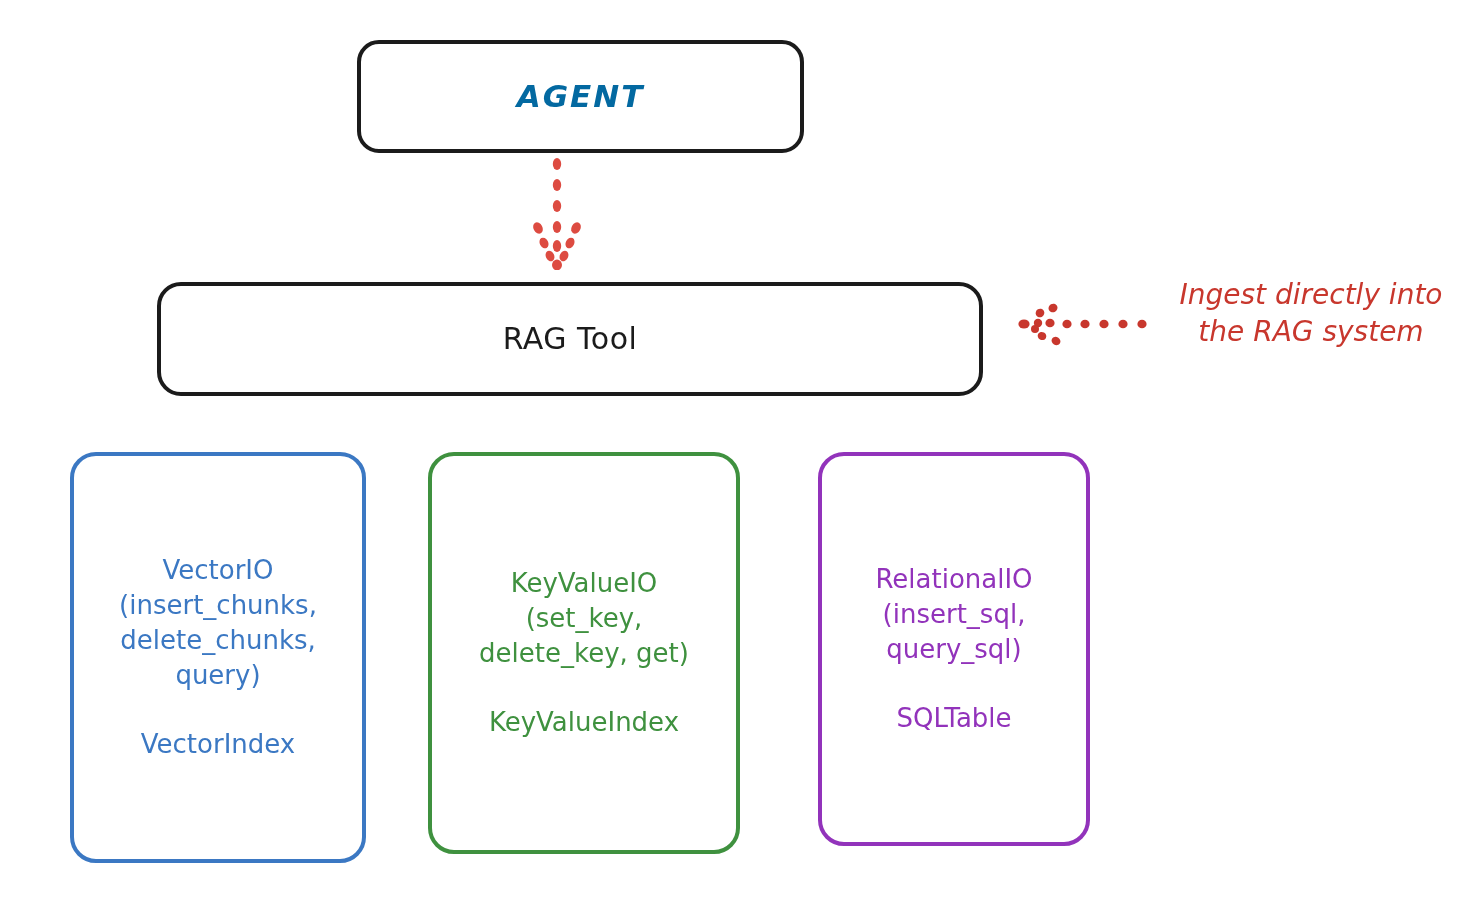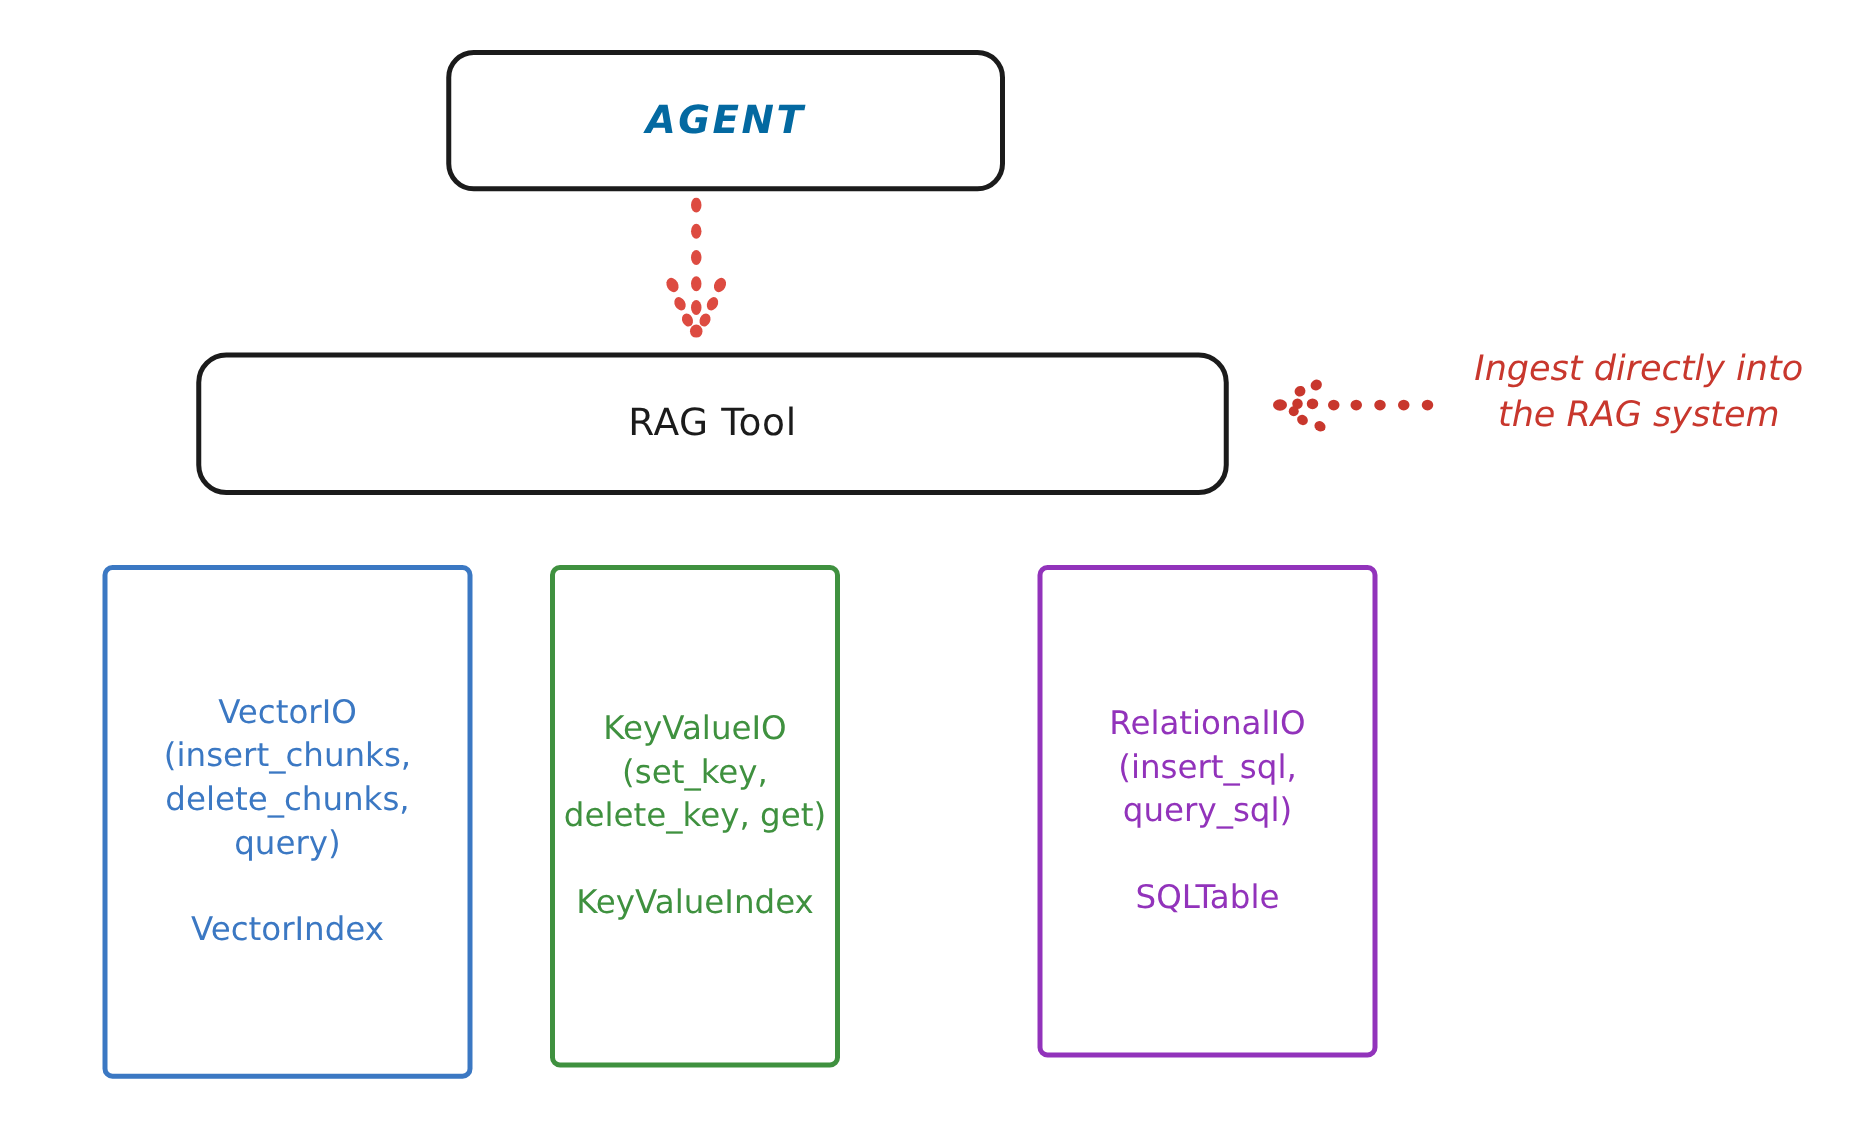--- a/index.html
+++ b/index.html
@@ -64,43 +64,42 @@
     font-size: 30px;
     font-weight: 500;
     letter-spacing: 0.5px;
     color: #1b1b1b;
   }
 
   
   .io-node {
     border-width: 4px;
     border-style: solid;
-    border-radius: 8px;
+    border-radius: 26px;
     align-items: center;
-    margin-left: 12px;
   }
   .io-node .node-label {
     font-size: 26px;
     font-weight: 500;
     line-height: 1.34;
   }
 
   #vectorio-node {
     left: 70px;
     top: 452px;
     width: 296px;
     height: 411px;
     border-color: #3b78c3;
   }
   #vectorio-node .node-label { color: #3b78c3; }
 
   #keyvalueio-node {
     left: 428px;
     top: 452px;
-    width: 232px;
+    width: 312px;
     height: 402px;
     border-color: #3f913f;
   }
   #keyvalueio-node .node-label { color: #3f913f; }
 
   #relationalio-node {
     left: 818px;
     top: 452px;
     width: 272px;
     height: 394px;

